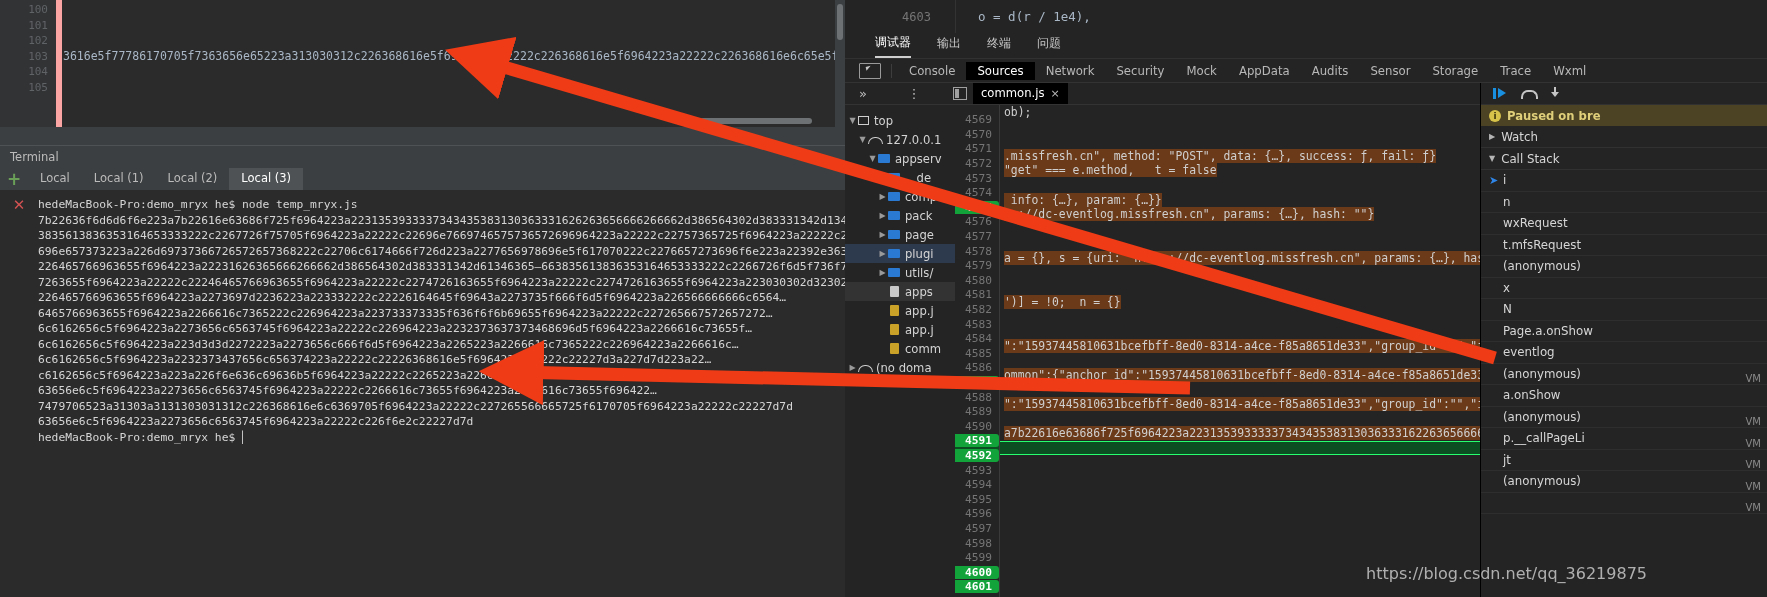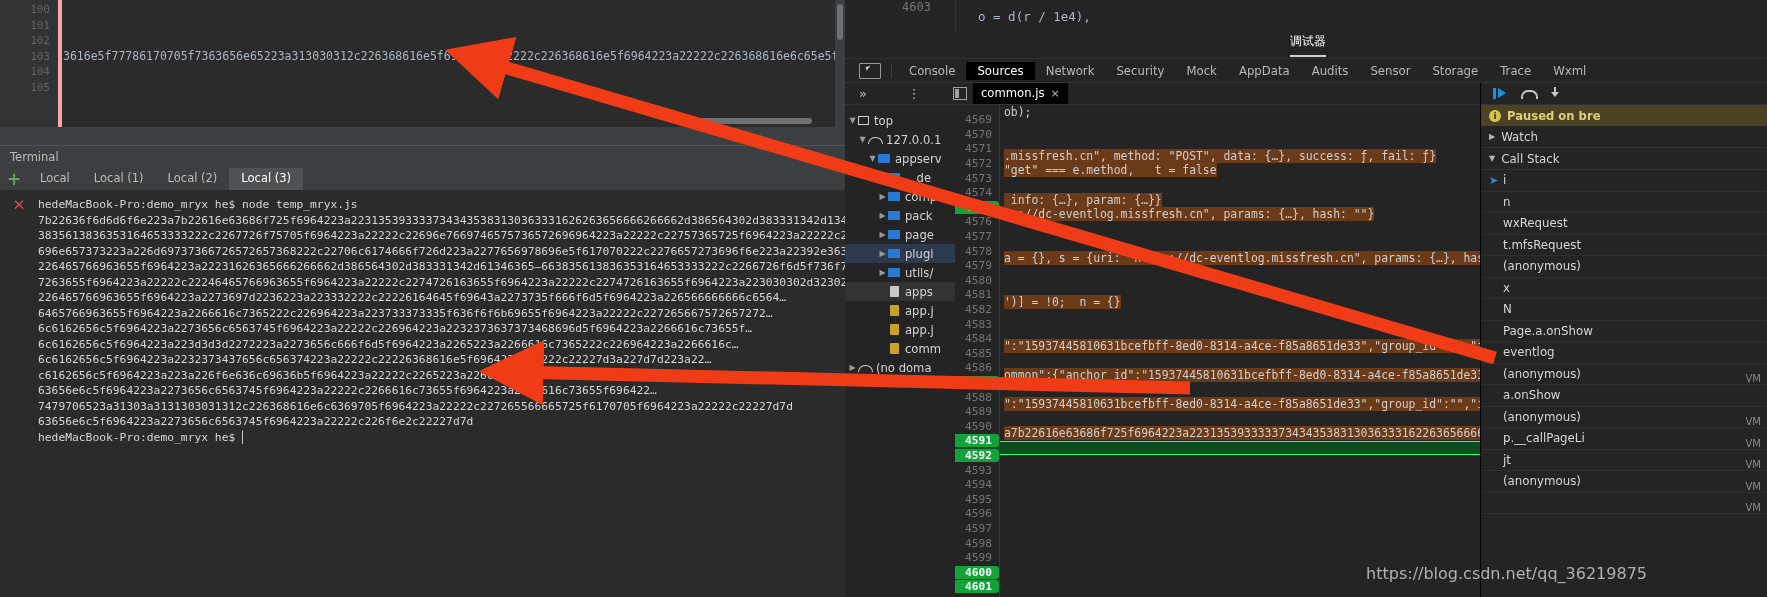--- a/index.html
+++ b/index.html
@@ -8,21 +8,21 @@
     background:#1e1e1e;
     font-family:"DejaVu Sans", sans-serif;
   }
   .root { position:relative; width:1767px; height:597px; display:flex; }
 
   
   .ide { width:845px; height:597px; background:#3c3f41; position:relative; flex:0 0 845px; }
 
   .ide-editor { position:absolute; left:0; top:0; width:845px; height:127px; background:#2b2b2b; }
   .gutter { position:absolute; left:0; top:0; width:62px; height:127px; background:#313335;
-            border-right:4px solid #fca5a5; padding-top:2px;}
+            border-right:6px solid #fca5a5; padding-top:2px;}
   .gutter div { color:#606366; font-family:"DejaVu Sans Mono", monospace; font-size:11px;
                 line-height:15.5px; text-align:right; padding-right:8px; }
   .code-area { position:absolute; left:63px; top:0; right:10px; height:127px; overflow:hidden; padding-top:2px;}
   .code-area .ln { height:15.5px; line-height:15.5px; font-family:"DejaVu Sans Mono", monospace;
                    font-size:11.5px; color:#a9b7c6; white-space:pre; }
   .ed-scroll-v { position:absolute; right:0; top:0; width:10px; height:127px; background:#3c3f41;}
   .ed-scroll-v i { position:absolute; left:2px; top:4px; width:6px; height:36px; background:#6e7173; border-radius:3px; display:block;}
   .ed-scroll-h { position:absolute; left:700px; bottom:3px; width:112px; height:6px; background:#6e7173; border-radius:3px;}
 
   .ide-sep { position:absolute; left:0; top:127px; width:845px; height:18px; background:#3c3f41; }
@@ -53,28 +53,28 @@
   .term-left { width:38px; padding-top:8px; text-align:center; }
   .xclose { color:#d25252; font-size:15px; font-weight:bold; line-height:14px; font-family:"DejaVu Sans", sans-serif; }
   .term-out { flex:1; padding-top:7px; overflow:hidden; }
   .term-out .tl { font-family:"DejaVu Sans Mono", monospace; font-size:11.3px; line-height:15.5px;
                   color:#d6d6d6; white-space:pre; }
 
   
   .dt { flex:1; height:597px; background:#242424; position:relative; }
 
   .dt-topcode { position:absolute; left:0; top:0; width:922px; height:33px; background:#242424;
-                display:flex; }
+                display:flex; align-items:center; }
   .dt-topcode .gln { width:110px; text-align:right; padding-right:24px; color:#757575;
                      font-family:"DejaVu Sans Mono", monospace; font-size:12px; }
   .dt-topcode .gcode { font-family:"DejaVu Sans Mono", monospace; font-size:12.5px; color:#a9b7c6;
                        padding-left:22px; border-left:1px solid #333; height:33px; line-height:33px; }
 
   .zh-tabs { position:absolute; left:0; top:33px; width:922px; height:26px; background:#242424;
-             display:flex; align-items:center; padding-left:30px; border-bottom:1px solid #313131;flex-direction:column;}
+             display:flex; align-items:center; padding-left:30px; border-bottom:1px solid #313131;}
   .zh-tab { color:#c7c7c7; font-size:12px; margin-right:26px; padding-bottom:5px; }
   .zh-tab.active { color:#ffffff; border-bottom:2px solid #cfcfcf; }
 
   .dt-tabs { position:absolute; left:0; top:59px; width:1767px; height:24px; background:#242424;
              display:flex; align-items:center; border-bottom:1px solid #333; }
   .inspect-ic { width:22px; height:16px; margin-left:14px; margin-right:6px; position:relative;
                 border:1px solid #9a9a9a; border-radius:1px; }
   .inspect-ic::after{content:"";position:absolute;left:6px;top:2px;width:0;height:0;
                      border-left:5px solid #c9c9c9;border-bottom:4px solid transparent;
                      border-right:3px solid transparent; transform:rotate(-12deg);}

